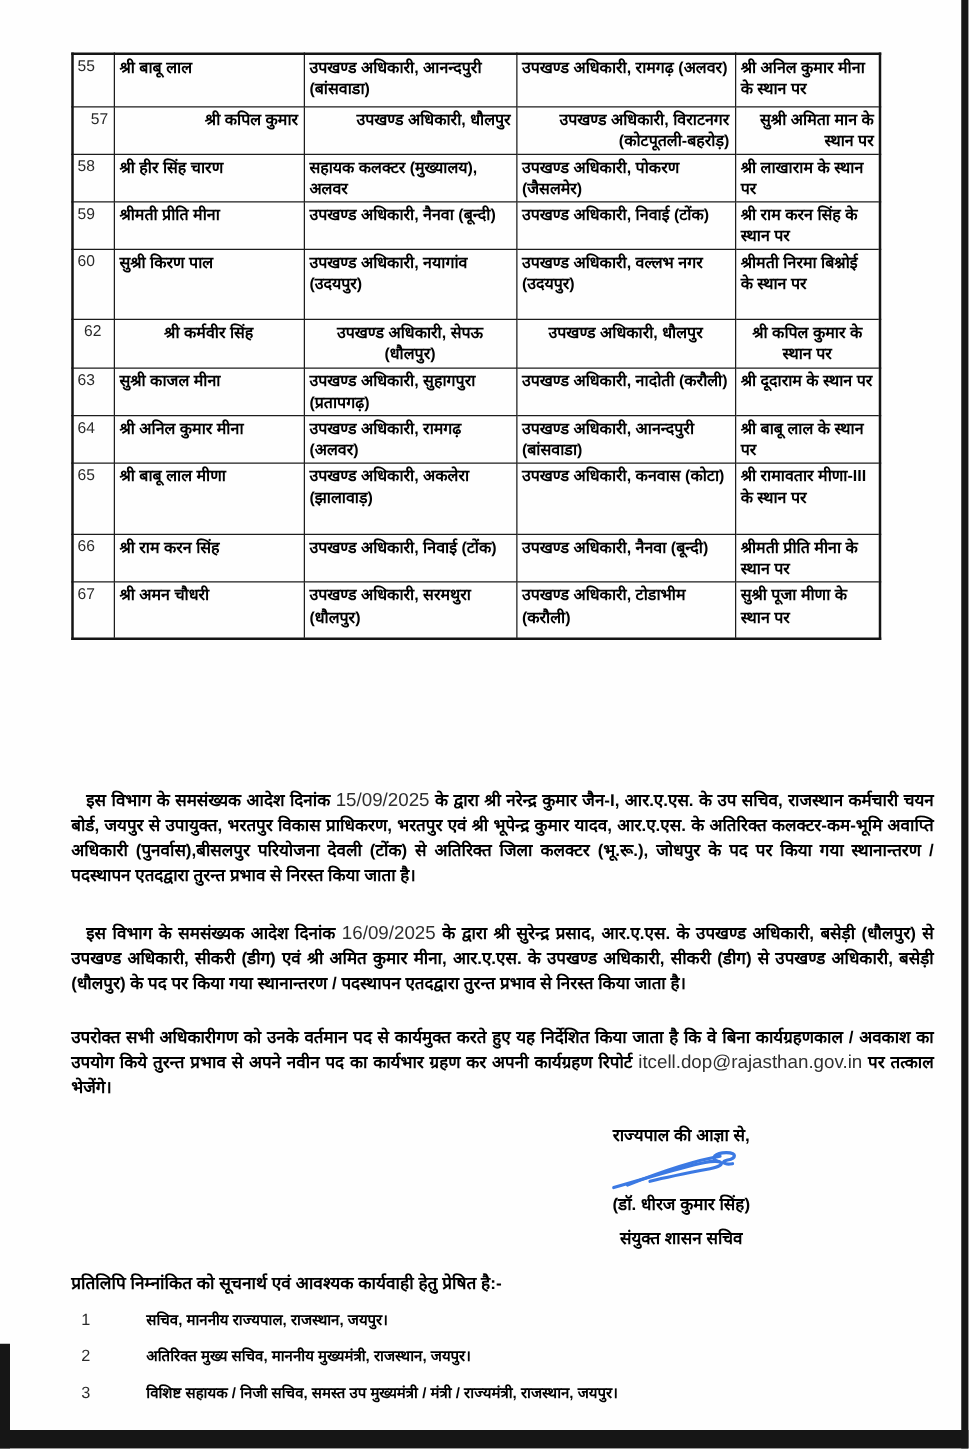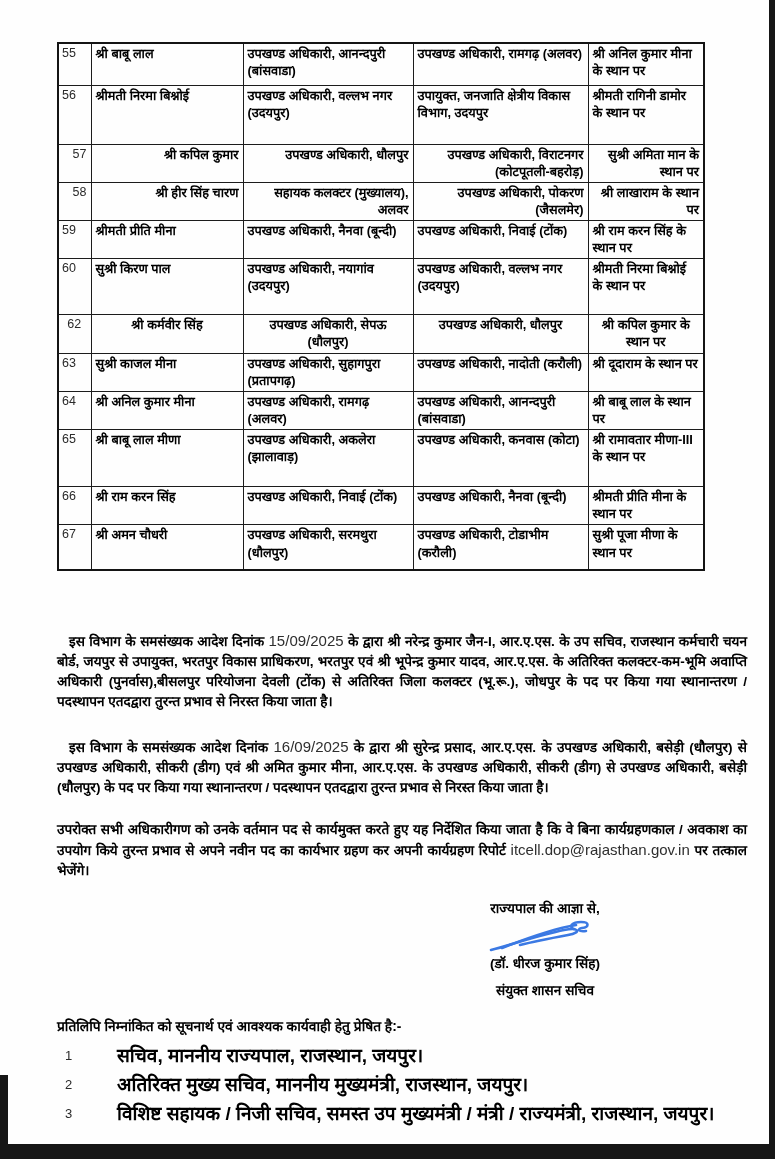--- a/index.html
+++ b/index.html
@@ -36,21 +36,21 @@
   .sig-order{font-weight:bold;font-size:13.6px;text-align:center;}
   .sig-ink{display:block;margin:2px auto 0 auto;}
   .sig-name{font-weight:bold;font-size:13.6px;margin-top:-2px;}
   .sig-desig{font-weight:bold;font-size:13.6px;margin-top:8px;}
 
   
   .copy-section{position:absolute;left:57px;top:1016px;width:690px;}
   .copy-heading{font-weight:bold;font-size:13.8px;line-height:21px;}
   .copy-item{display:flex;margin-top:9px;line-height:20px;}
   .copy-item .num{width:52px;flex:0 0 52px;font-weight:normal;font-size:13px;color:#2a2a2a;padding-left:8px;}
-  .copy-item .txt{font-weight:bold;font-size:19px;}
+  .copy-item .txt{font-weight:bold;font-size:12px;}
 </style>
 </head>
 <body>
 
 <div class="page">
 
   <table class="transfer">
     <colgroup>
       <col style="width:33px">
         <col style="width:152px">
@@ -59,35 +59,28 @@
         <col style="width:116px">
     </colgroup>
     <tbody id="table-body">
         <tr style="height: 42px;">
           <td class="serial">55</td>
           <td>श्री बाबू लाल</td>
           <td>उपखण्ड अधिकारी, आनन्दपुरी (बांसवाडा)</td>
           <td>उपखण्ड अधिकारी, रामगढ़ (अलवर)</td>
           <td>श्री अनिल कुमार मीना के स्थान पर</td>
         </tr>
-        <tr style="height: 59px;">
-          <td class="serial">56</td>
-          <td>श्रीमती निरमा बिश्नोई</td>
-          <td>उपखण्ड अधिकारी, वल्लभ नगर (उदयपुर)</td>
-          <td>उपायुक्त, जनजाति क्षेत्रीय विकास विभाग, उदयपुर</td>
-          <td>श्रीमती रागिनी डामोर के स्थान पर</td>
-        </tr>
         <tr style="height: 37px; text-align: right;">
           <td class="serial">57</td>
           <td>श्री कपिल कुमार</td>
           <td>उपखण्ड अधिकारी, धौलपुर</td>
           <td>उपखण्ड अधिकारी, विराटनगर (कोटपूतली-बहरोड़)</td>
           <td>सुश्री अमिता मान के स्थान पर</td>
         </tr>
-        <tr style="height: 37px; text-align: right;">
+        <tr style="height: 37px;">
           <td class="serial">58</td>
           <td>श्री हीर सिंह चारण</td>
           <td>सहायक कलक्टर (मुख्यालय), अलवर</td>
           <td>उपखण्ड अधिकारी, पोकरण (जैसलमेर)</td>
           <td>श्री लाखाराम के स्थान पर</td>
         </tr>
         <tr style="height: 37px;">
           <td class="serial">59</td>
           <td>श्रीमती प्रीति मीना</td>
           <td>उपखण्ड अधिकारी, नैनवा (बून्दी)</td>

